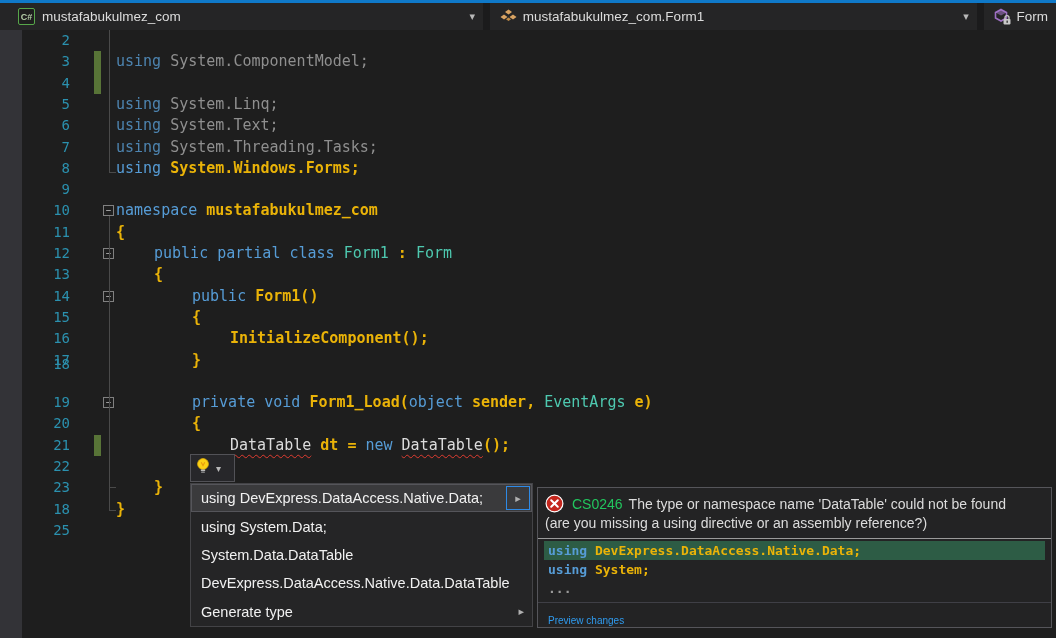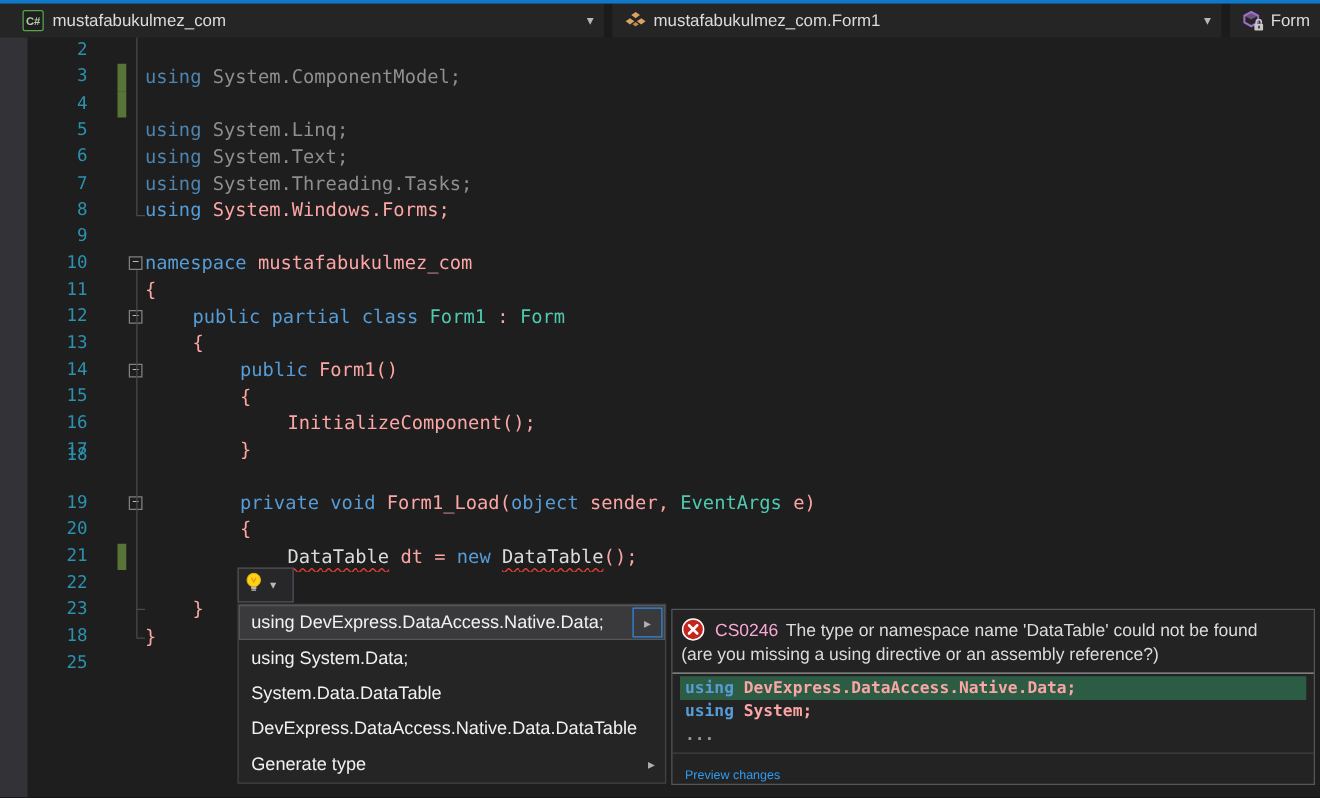--- a/index.html
+++ b/index.html
@@ -41,21 +41,21 @@
     font-family:"DejaVu Sans Mono",monospace;
   }
   .code-text {
     position:absolute; top:0; left:116px; white-space:pre;
     font-family:"DejaVu Sans Mono","Liberation Mono",monospace;
     font-size:15px; line-height:21.3px; color:#dcdcdc;
   }
   .tk-kw { color:#569cd6; }
   .tk-kf { color:#4d84b0; }
   .tk-fd { color:#8f8f8f; }
-  .tk-pl { color:#fca5a5; }
+  .tk-pl { color:#eab308;font-weight:bold; }
   .tk-ty { color:#4ec9b0; }
   .tk-er {
     color:#dcdcdc;
     text-decoration:underline; text-decoration-style:wavy;
     text-decoration-color:#e03c31; text-decoration-thickness:1px;
     text-underline-offset:4px;
   }
   .guide-v { position:absolute; width:1px; background:#4a4a4a; left:109px; }
   .guide-h { position:absolute; height:1px; background:#4a4a4a; left:109px; }
   
@@ -80,21 +80,21 @@
     position:absolute; right:2px; top:2px; width:24px; height:24px;
     border:1px solid #2e8ae6; display:flex; align-items:center; justify-content:center;
     color:#b0b0b0; font-size:11px; background:#3a3a3c;
   }
   
   #error-tooltip {
     position:absolute; left:537px; top:487px; width:515px; height:141px;
     background:#232324; border:1px solid #55555a; z-index:4; color:#dcdcdc;
   }
   .tt-line1 { display:flex; align-items:center; padding:6px 8px 0 7px; font-size:14px; white-space:nowrap; }
-  .tt-line1 .err-code { color:#f9a8d4; margin:0 6px 0 8px; }
+  .tt-line1 .err-code { color:#22c55e; margin:0 6px 0 8px; }
   .tt-line2 { padding:2px 8px 4px 7px; font-size:14px; white-space:nowrap; }
   .tt-sep-bright { height:1px; background:#9a9a9a; margin-top:3px; }
   .tt-sep-dark { height:1px; background:#3f3f46; }
   .tt-preview { padding:2px 6px 4px 6px; }
   .tt-prev-line {
     font-family:"DejaVu Sans Mono","Liberation Mono",monospace;
     font-size:13px; font-weight:bold; line-height:19px; white-space:pre; padding:0 4px;
   }
   .tt-prev-line.hl { background:#2d5c45; }
   .tk-dots { color:#9a9a9a; }

